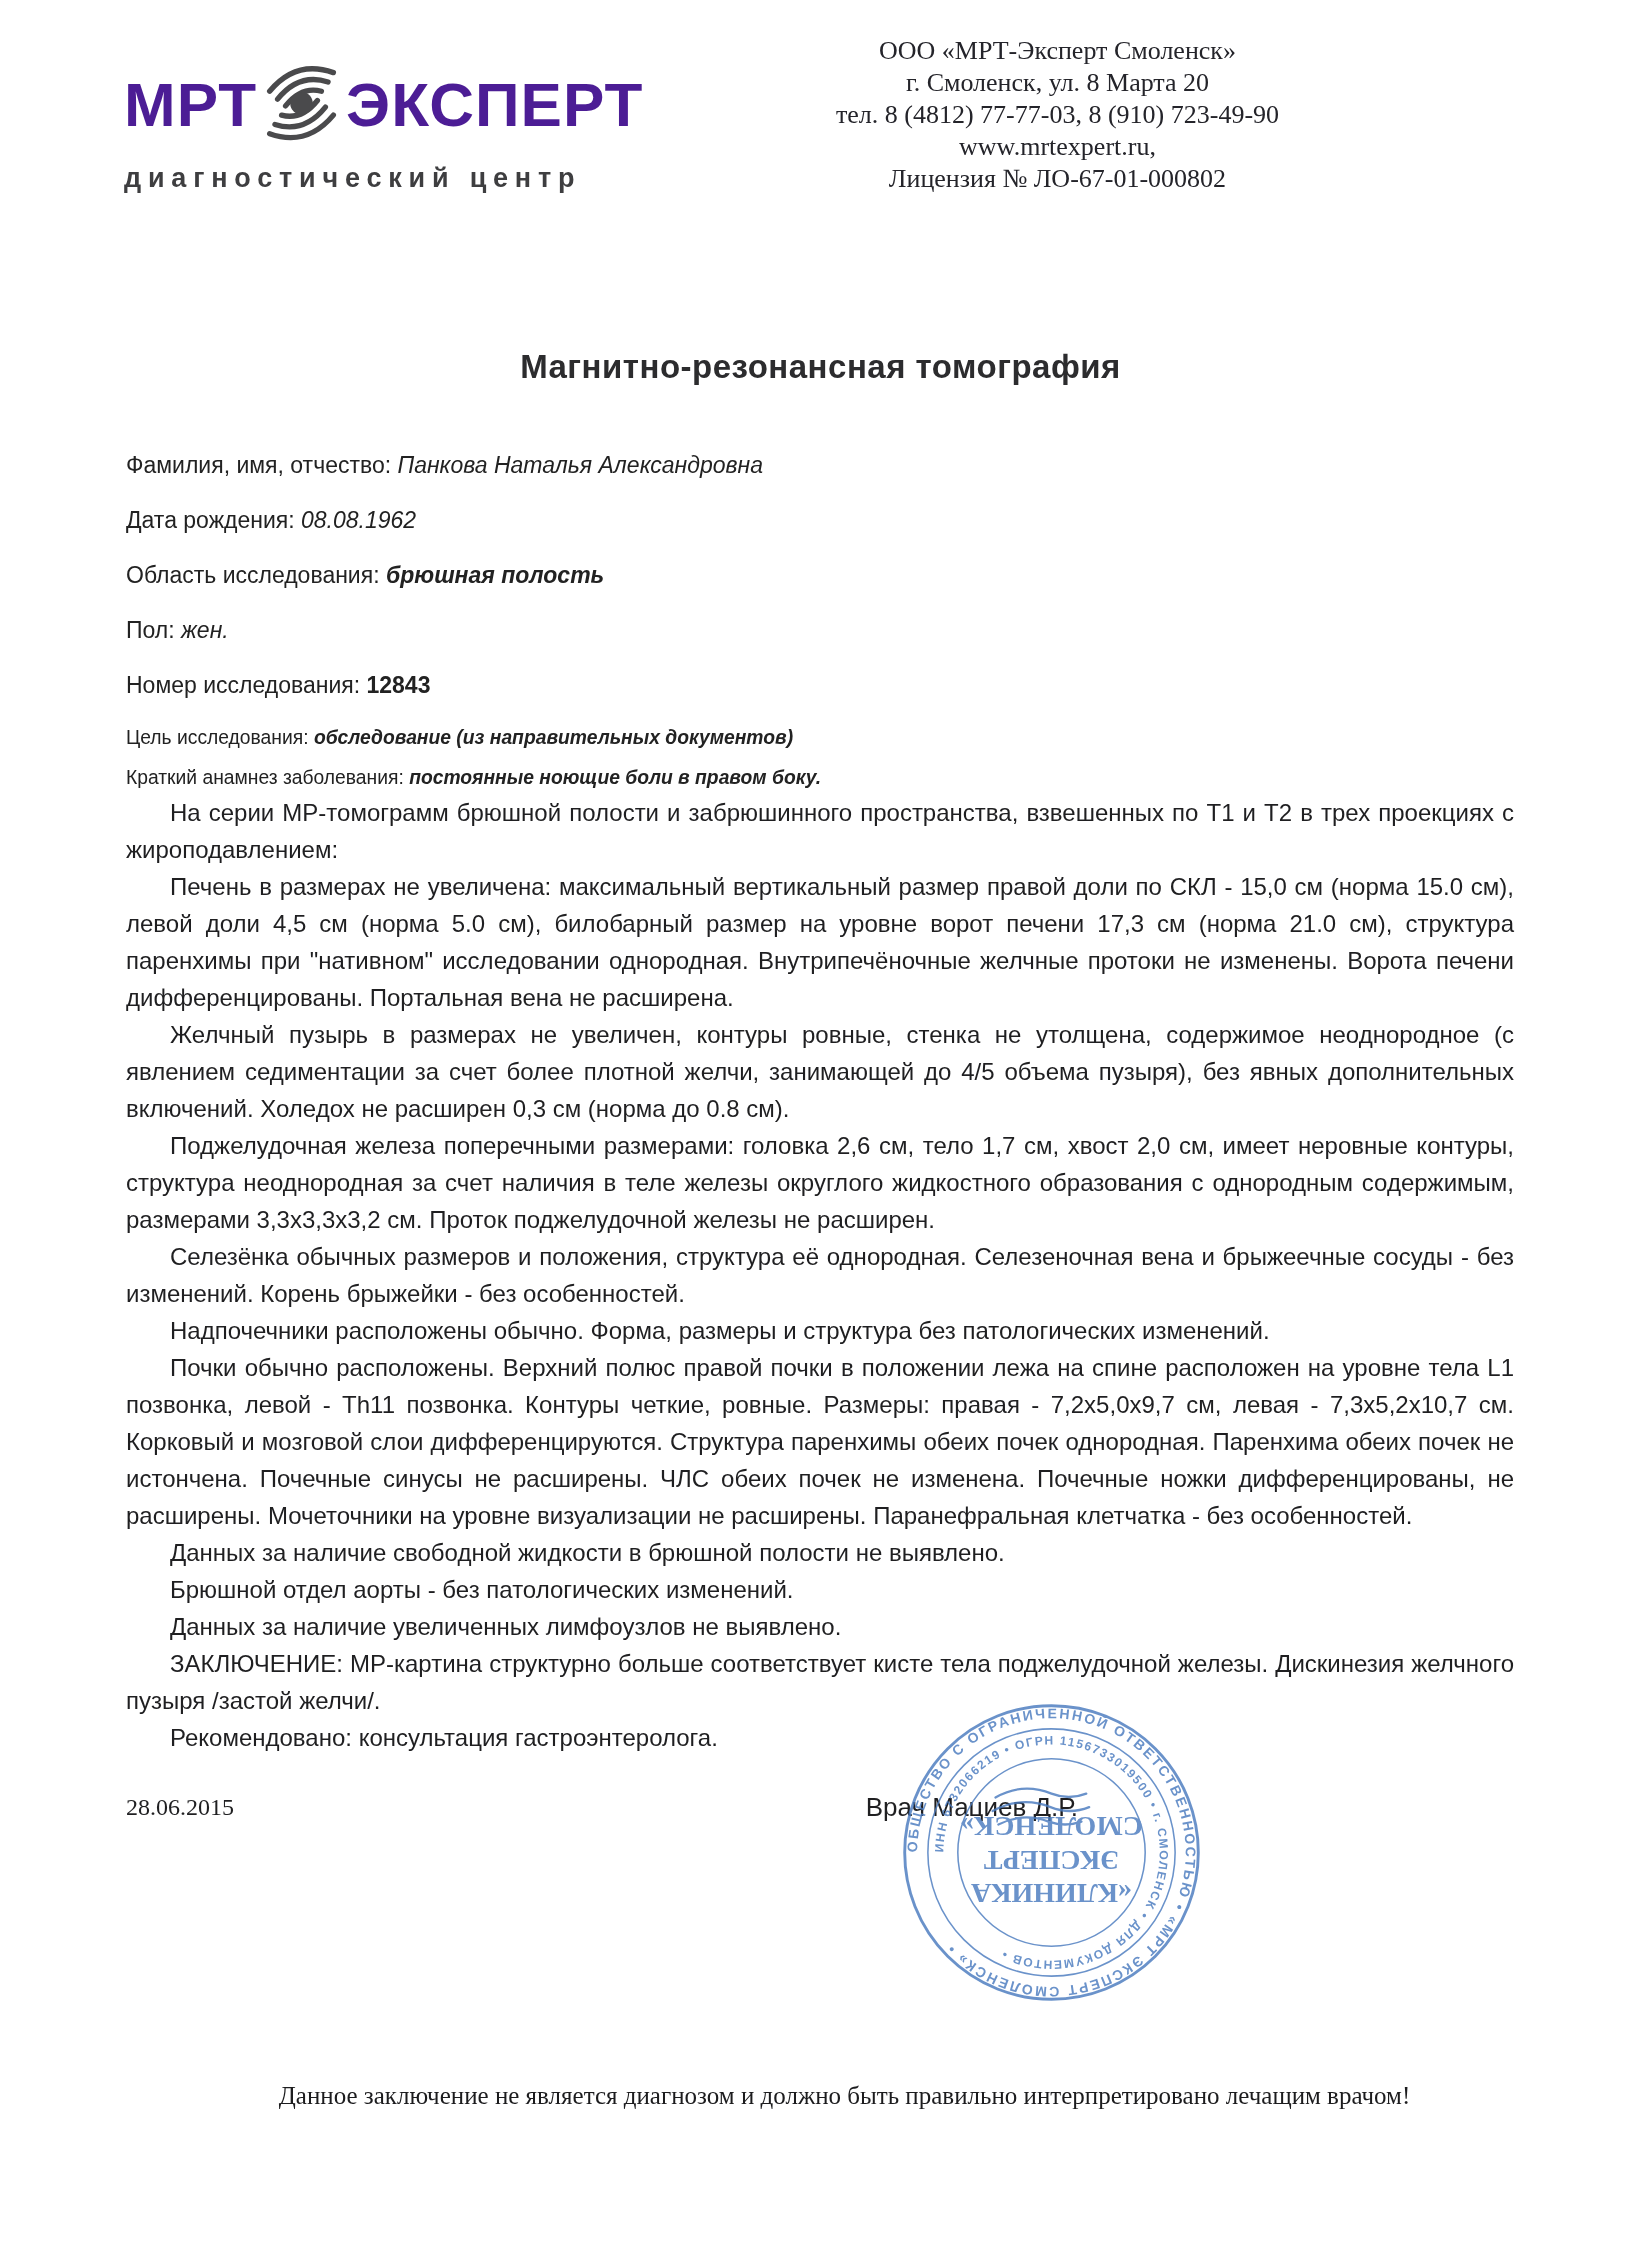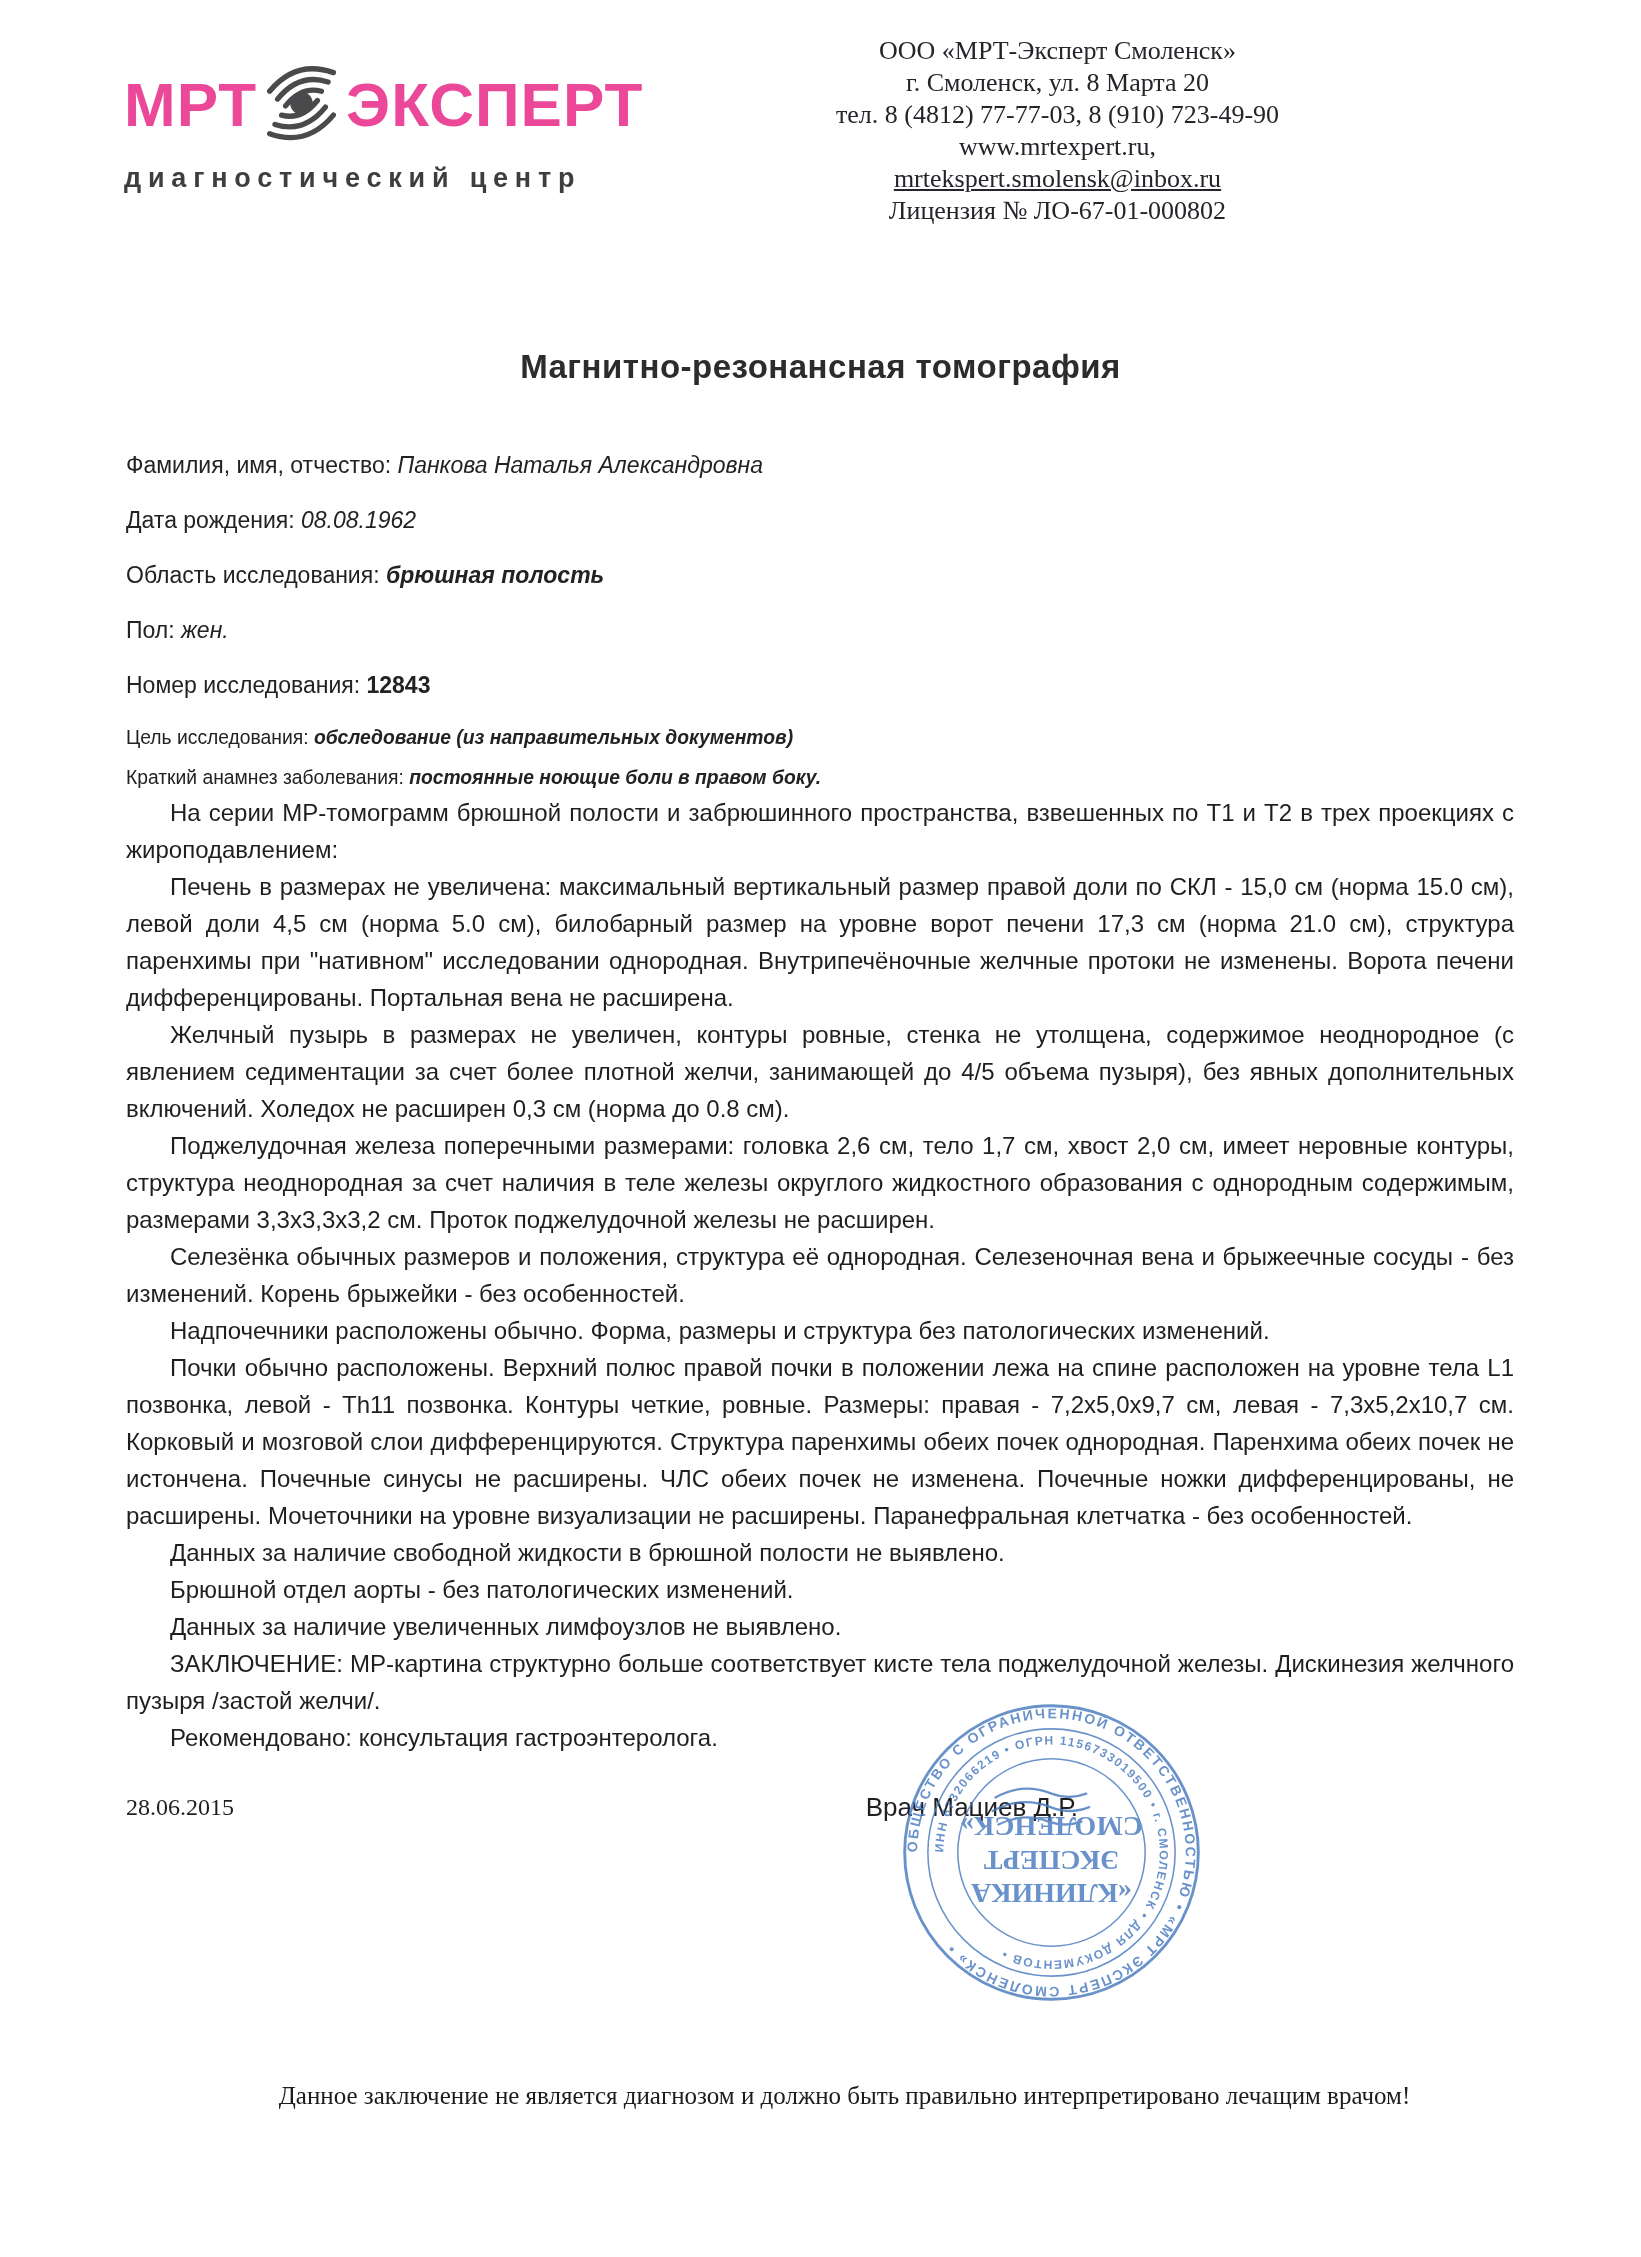--- a/index.html
+++ b/index.html
@@ -4,21 +4,21 @@
 <style>
   html,body{margin:0;padding:0;background:#e8e8e8;}
   .page{
     position:relative;width:1641px;height:2257px;background:#ffffff;
     font-family:"Liberation Sans","DejaVu Sans",sans-serif;color:#1f1f21;
     overflow:hidden;margin:0 auto;
   }
   
   .logo-block{position:absolute;left:124px;top:56px;width:454px;}
   .logo-row{display:flex;align-items:center;gap:3.9px;}
-  .logo-word{font-weight:bold;font-size:62px;letter-spacing:1px;color:#ec4899;line-height:1;}
+  .logo-word{font-weight:bold;font-size:62px;letter-spacing:1px;color:#4c1d95;line-height:1;}
   .logo-icon{width:85px;height:97px;flex:0 0 auto;margin:0 -1.9px;}
   .logo-sub{margin-top:9.7px;font-weight:bold;font-size:27px;letter-spacing:6.8px;color:#3e3e40;white-space:nowrap;}
   .contact-block{
     position:absolute;left:657px;top:35px;width:801px;text-align:center;
     font-family:"Liberation Serif","DejaVu Serif",serif;font-size:26px;line-height:32px;color:#24242a;
   }
   .contact-block .email{text-decoration:underline;}
   
   .doc-title{
     position:absolute;left:0;top:348px;width:100%;text-align:center;
@@ -74,21 +74,20 @@
       <span class="logo-word">ЭКСПЕРТ</span>
     </div>
     <div class="logo-sub">диагностический центр</div>
   </div>
 
   <div class="contact-block">
     <div>ООО «МРТ-Эксперт Смоленск»</div>
     <div>г. Смоленск, ул. 8 Марта 20</div>
     <div>тел. 8 (4812) 77-77-03, 8 (910) 723-49-90</div>
     <div>www.mrtexpert.ru,</div>
-    <div class="email">mrtekspert.smolensk@inbox.ru</div>
     <div>Лицензия № ЛО-67-01-000802</div>
   </div>
 
   <div class="doc-title">Магнитно-резонансная томография</div>
 
   <div class="patient">
     <div class="field">
       <span>Фамилия, имя, отчество:</span>
       <span class="val-italic">Панкова Наталья Александровна</span>
     </div>

